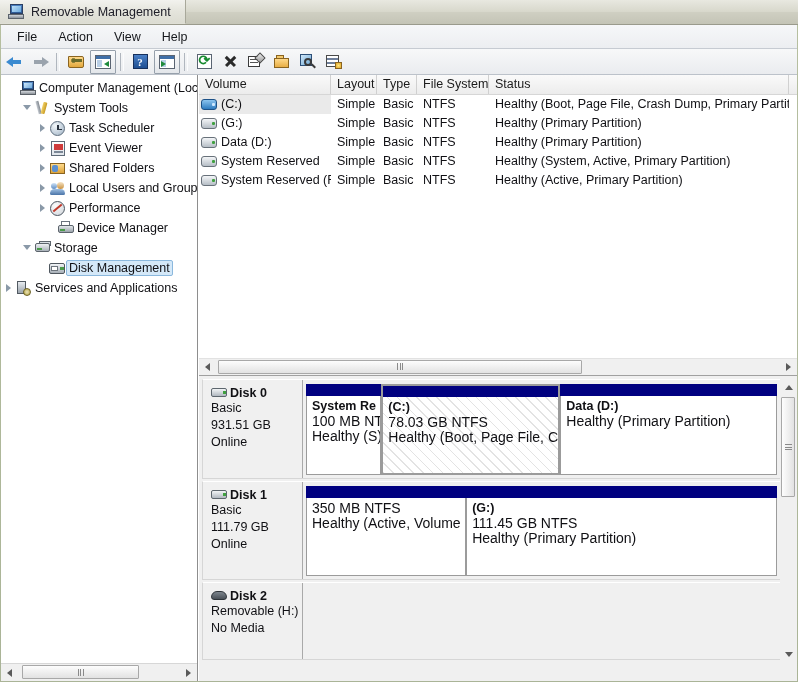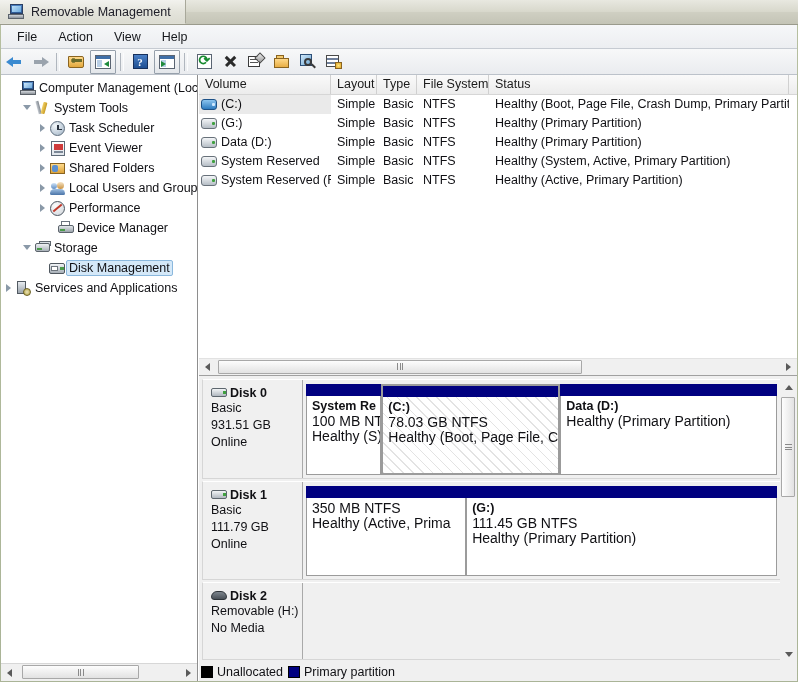--- a/index.html
+++ b/index.html
@@ -658,21 +658,21 @@
                 </div>
                 <div class="disk-line">Basic</div>
                 <div class="disk-line">111.79 GB</div>
                 <div class="disk-line">Online</div>
               </div>
               <div class="parts">
                 <div class="part" style="flex: 0 0 34%;">
                   <div class="cap"></div>
                   <div class="bdy">
                     <div class="p-line">350 MB NTFS</div>
-                    <div class="p-line">Healthy (Active, Prima</div>
+                    <div class="p-line">Healthy (Active, Volume</div>
                   </div>
                 </div>
                 <div class="part" style="flex: 0 0 66%;">
                   <div class="cap"></div>
                   <div class="bdy">
                     <div class="p-name">(G:)</div>
                     <div class="p-line">111.45 GB NTFS</div>
                     <div class="p-line">Healthy (Primary Partition)</div>
                   </div>
                 </div>
@@ -703,27 +703,17 @@
                 <s></s>
                 <s></s>
                 <s></s>
               </span>
           </div>
           <div class="sb-btn down" style="position:absolute;bottom:18px;left:0">
               <i></i>
             </div>
         </div>
 
-        <div class="legend" id="legend">
-            <div class="lg-item">
-              <span class="lg-sw" style="background: rgb(0, 0, 0);"></span>
-              <span>Unallocated</span>
-            </div>
-            <div class="lg-item">
-              <span class="lg-sw" style="background: rgb(0, 0, 128);"></span>
-              <span>Primary partition</span>
-            </div>
-          </div>
       </div>
 
     </div>
   </div>
 </div>
 
 </body></html>

